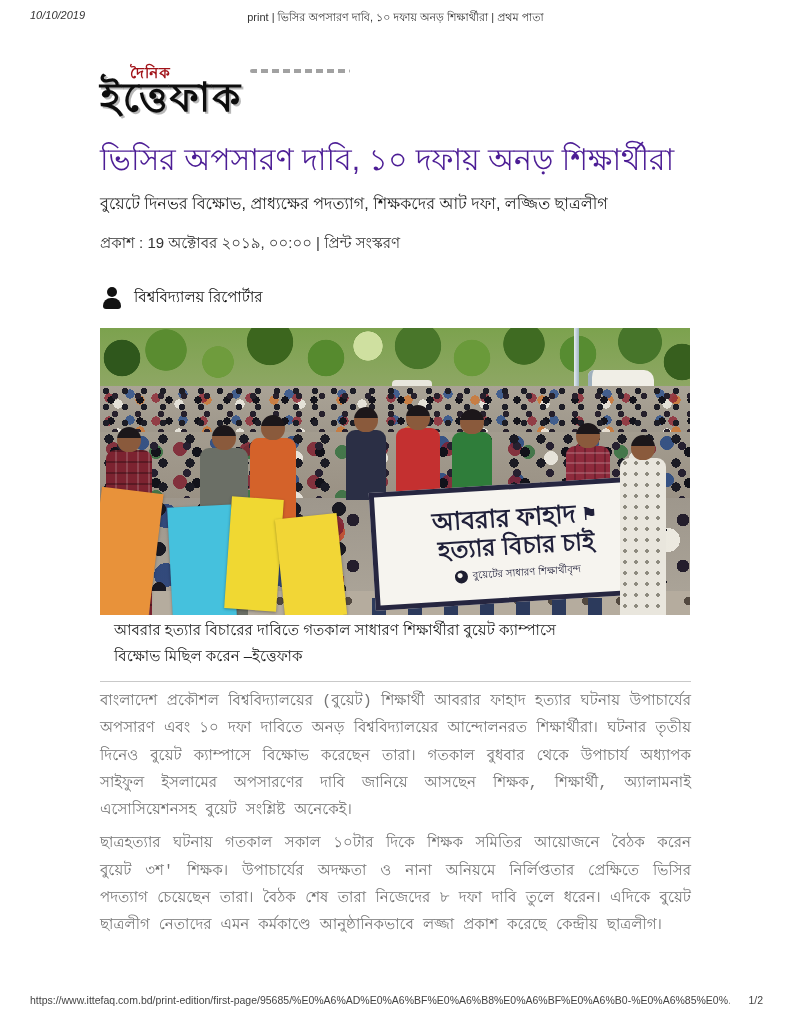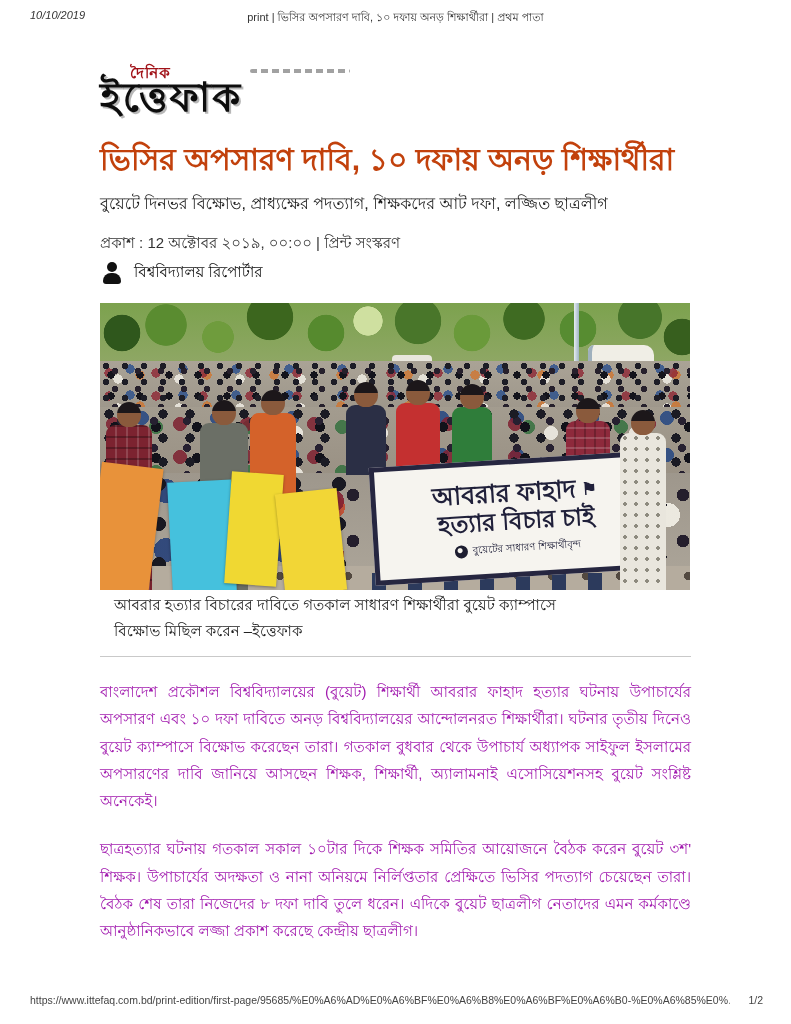--- a/index.html
+++ b/index.html
@@ -16,25 +16,25 @@
   
   .content{position:absolute;left:100px;top:55px;width:591px;}
   
   .masthead{position:relative;height:76px;}
   .masthead-daily{position:absolute;left:30px;top:6px;font-size:15px;font-weight:bold;color:#a11218;letter-spacing:1px;}
   .masthead-script{position:absolute;left:150px;top:14px;width:100px;height:4px;opacity:.55;
     background:repeating-linear-gradient(90deg,#555 0 7px,transparent 7px 11px);border-radius:2px;}
   .masthead-name{position:absolute;left:0;top:23px;font-family:"Liberation Serif",serif;font-weight:bold;
     font-size:40px;line-height:1;color:#0d0d0d;letter-spacing:2px;text-shadow:2px 2px 0 rgba(0,0,0,.28);}
   
-  .headline{margin:10px 0 0;font-size:30px;line-height:1.25;font-weight:700;color:#c2410c;}
+  .headline{margin:10px 0 0;font-size:30px;line-height:1.25;font-weight:400;color:#4c1d95;}
   .subhead{margin-top:12px;font-size:16px;color:#1a1a1a;}
   .publish-line{margin-top:13px;font-size:15px;color:#333;}
   
-  .author-row{margin-top:3px;display:flex;align-items:center;gap:10px;height:28px;}
+  .author-row{margin-top:28px;display:flex;align-items:center;gap:10px;height:28px;}
   .reporter-icon{position:relative;width:24px;height:24px;flex:0 0 auto;}
   .reporter-icon::before{content:'';position:absolute;left:7px;top:1px;width:10px;height:10px;border-radius:50%;background:#111;}
   .reporter-icon::after{content:'';position:absolute;left:3px;top:12px;width:18px;height:11px;border-radius:8px 8px 3px 3px;background:#111;}
   .author-name{font-size:15px;color:#111;}
   
   .photo{position:relative;margin-top:16px;width:590px;height:287px;overflow:hidden;background:#9c958b;}
   .ph-trees{position:absolute;left:0;top:0;right:0;height:74px;
     background:
       radial-gradient(circle 30px at 22px 30px,#2f571c 60%,transparent 62%),
       radial-gradient(circle 34px at 66px 22px,#5a8c30 60%,transparent 62%),
@@ -131,41 +131,41 @@
     background:#f6f4ef;border:5px solid #262640;box-sizing:border-box;z-index:5;
     display:flex;flex-direction:column;align-items:center;justify-content:center;color:#20203a;}
   .banner-line1{font-size:25px;font-weight:bold;line-height:1.1;white-space:nowrap;display:flex;align-items:center;gap:6px;}
   .banner-flag{font-size:17px;line-height:1;}
   .banner-line2{font-size:24px;font-weight:bold;line-height:1.2;white-space:nowrap;}
   .banner-line3{margin-top:4px;font-size:10px;display:flex;align-items:center;gap:5px;white-space:nowrap;}
   .banner-logo{width:13px;height:13px;border-radius:50%;background:radial-gradient(circle at 40% 40%,#f6f4ef 0 2px,#1d1d30 3px);flex:0 0 auto;}
   
   .caption{margin:2px 0 0 14px;width:480px;font-size:15px;line-height:1.75;color:#222;}
   .separator{margin:12px 0 0;border:0;border-top:1px solid #c9c9c9;}
-  .body-text p{margin:21px 0 0;font-size:15px;line-height:1.82;text-align:justify;color:#a21caf;}
+  .body-text p{margin:6px 0 0;font-size:15px;line-height:1.82;text-align:justify;color:#737373;font-family:Liberation Mono, monospace;}
 </style>
 </head>
 <body>
 
 <div class="print-header">
   <span class="print-date">10/10/2019</span>
   <span class="print-title">print | ভিসির অপসারণ দাবি, ১০ দফায় অনড় শিক্ষার্থীরা | প্রথম পাতা</span>
 </div>
 
 <div class="content">
 
   <div class="masthead">
     <span class="masthead-daily">দৈনিক</span>
     <span class="masthead-script"></span>
     <span class="masthead-name">ইত্তেফাক</span>
   </div>
 
   <h1 class="headline">ভিসির অপসারণ দাবি, ১০ দফায় অনড় শিক্ষার্থীরা</h1>
   <div class="subhead">বুয়েটে দিনভর বিক্ষোভ, প্রাধ্যক্ষের পদত্যাগ, শিক্ষকদের আট দফা, লজ্জিত ছাত্রলীগ</div>
-  <div class="publish-line">প্রকাশ : 12 অক্টোবর ২০১৯, ০০:০০ | প্রিন্ট সংস্করণ</div>
+  <div class="publish-line">প্রকাশ : 19 অক্টোবর ২০১৯, ০০:০০ | প্রিন্ট সংস্করণ</div>
 
   <div class="author-row">
     <span class="reporter-icon"></span>
     <span class="author-name">বিশ্ববিদ্যালয় রিপোর্টার</span>
   </div>
 
   <div class="photo">
     <div class="ph-skyband"></div>
     <div class="ph-building"></div>
     <div class="ph-gate"></div>

